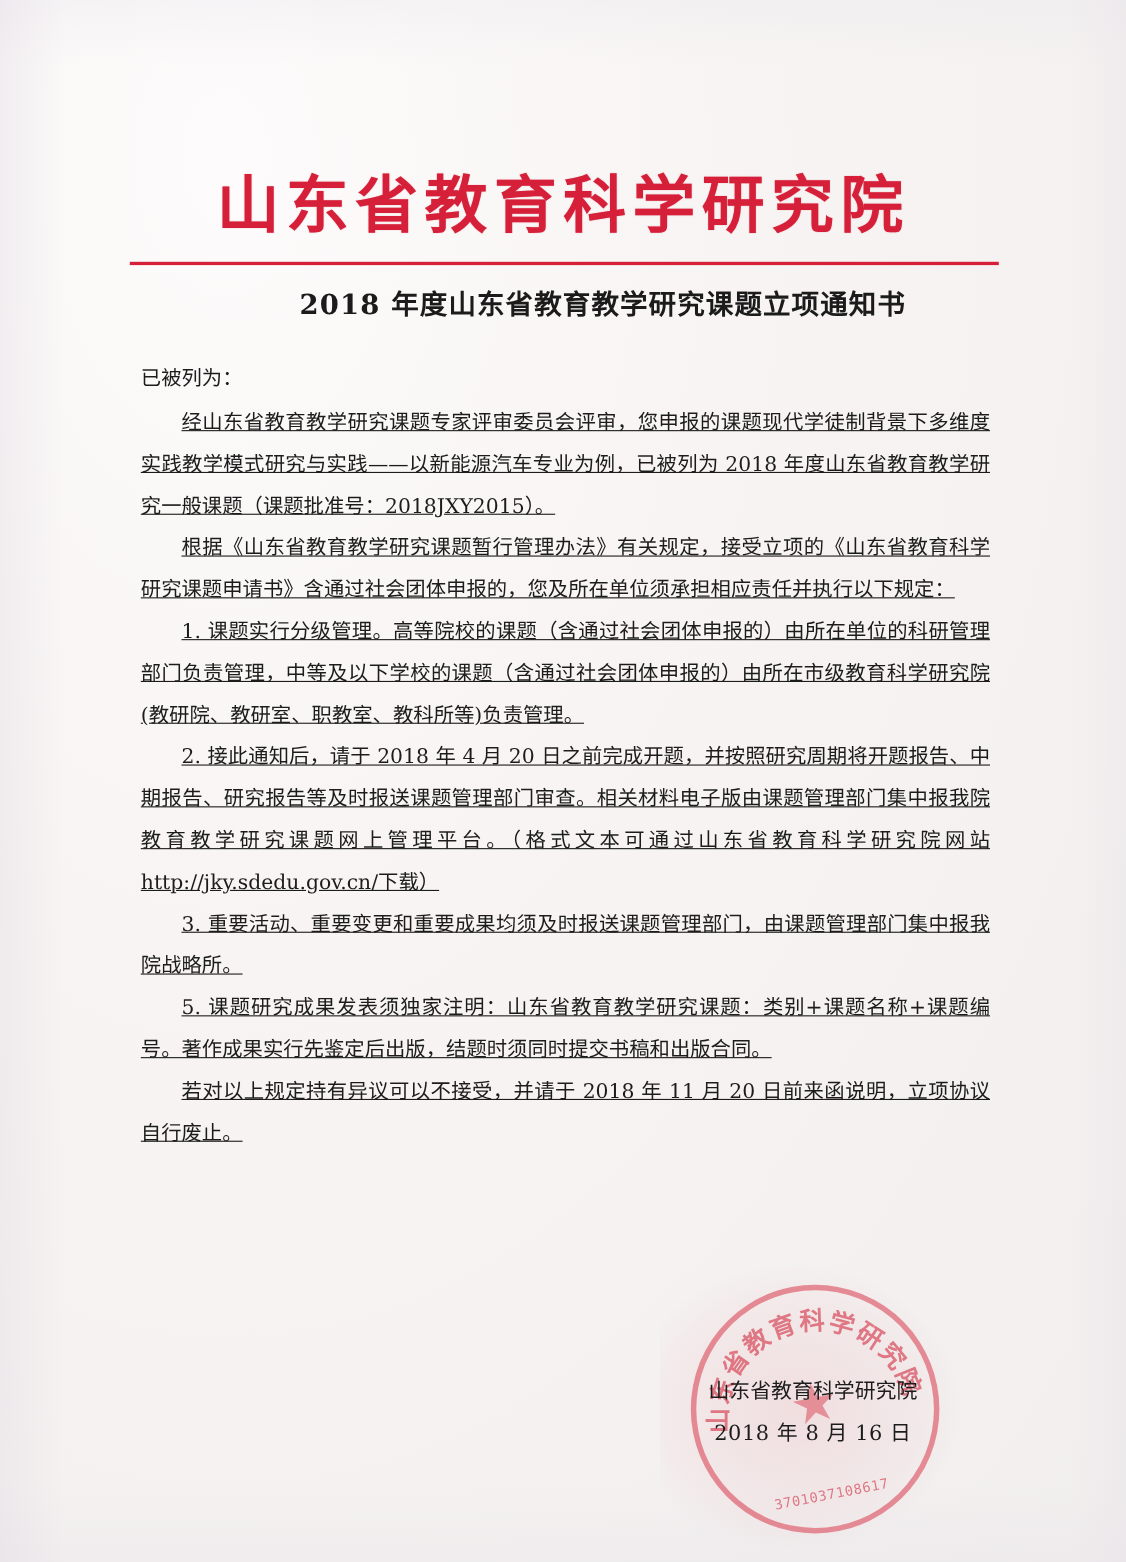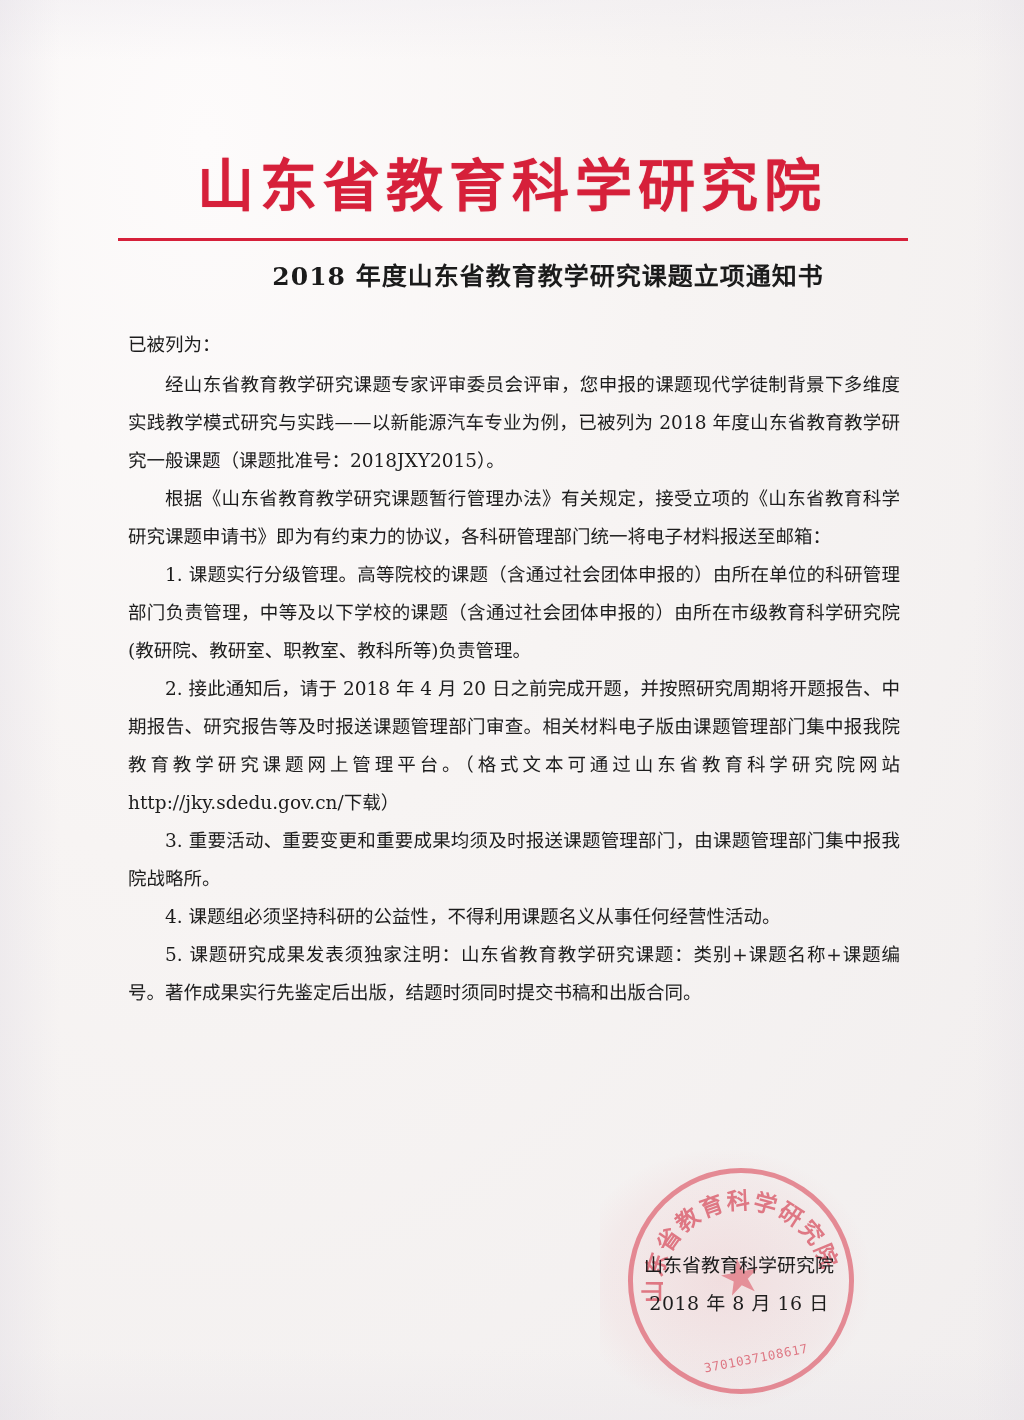--- a/index.html
+++ b/index.html
@@ -91,20 +91,21 @@
     color: #1c1c1c;
     text-align: justify;
   }
   .salutation {
     margin: 0 0 2px 0;
     text-indent: 0;
   }
   .para {
     margin: 0;
     text-indent: 2em;
+    text-decoration: underline;
   }
 
   
   .sign-block {
     position: absolute;
     right: 190px;
     top: 1246px;
     text-align: center;
     font-size: 19px;
     line-height: 38px;
@@ -186,33 +187,33 @@
 
     <div class="rule"></div>
 
     <div class="doc-title">2018 年度山东省教育教学研究课题立项通知书</div>
 
     <div class="body-wrap">
       <p class="salutation">已被列为：</p>
 
       <p class="para">经山东省教育教学研究课题专家评审委员会评审，您申报的课题现代学徒制背景下多维度实践教学模式研究与实践——以新能源汽车专业为例，已被列为 2018 年度山东省教育教学研究一般课题（课题批准号：2018JXY2015）。</p>
 
-      <p class="para">根据《山东省教育教学研究课题暂行管理办法》有关规定，接受立项的《山东省教育科学研究课题申请书》即为有约束力的协议，各科研管理部门统一将电子材料报送至邮箱：</p>
+      <p class="para">根据《山东省教育教学研究课题暂行管理办法》有关规定，接受立项的《山东省教育科学研究课题申请书》含通过社会团体申报的，您及所在单位须承担相应责任并执行以下规定：</p>
 
       <p class="para">1. 课题实行分级管理。高等院校的课题（含通过社会团体申报的）由所在单位的科研管理部门负责管理，中等及以下学校的课题（含通过社会团体申报的）由所在市级教育科学研究院(教研院、教研室、职教室、教科所等)负责管理。</p>
 
       <p class="para">2. 接此通知后，请于 2018 年 4 月 20 日之前完成开题，并按照研究周期将开题报告、中期报告、研究报告等及时报送课题管理部门审查。相关材料电子版由课题管理部门集中报我院教育教学研究课题网上管理平台。（格式文本可通过山东省教育科学研究院网站 http://jky.sdedu.gov.cn/下载）</p>
 
       <p class="para">3. 重要活动、重要变更和重要成果均须及时报送课题管理部门，由课题管理部门集中报我院战略所。</p>
 
-      <p class="para">4. 课题组必须坚持科研的公益性，不得利用课题名义从事任何经营性活动。</p>
 
       <p class="para">5. 课题研究成果发表须独家注明：山东省教育教学研究课题：类别+课题名称+课题编号。著作成果实行先鉴定后出版，结题时须同时提交书稿和出版合同。</p>
 
 
+      <p class="para">若对以上规定持有异议可以不接受，并请于 2018 年 11 月 20 日前来函说明，立项协议自行废止。</p>
     </div>
 
     <div class="seal-smudge"></div>
 
     <div class="seal">
       <div class="seal-inner">
         <svg class="seal-arc" viewBox="0 0 216 216" xmlns="http://www.w3.org/2000/svg">
           <defs>
             <path id="sealArcPath" d="M 26,118 A 82,82 0 0 1 190,118"></path>
           </defs>

